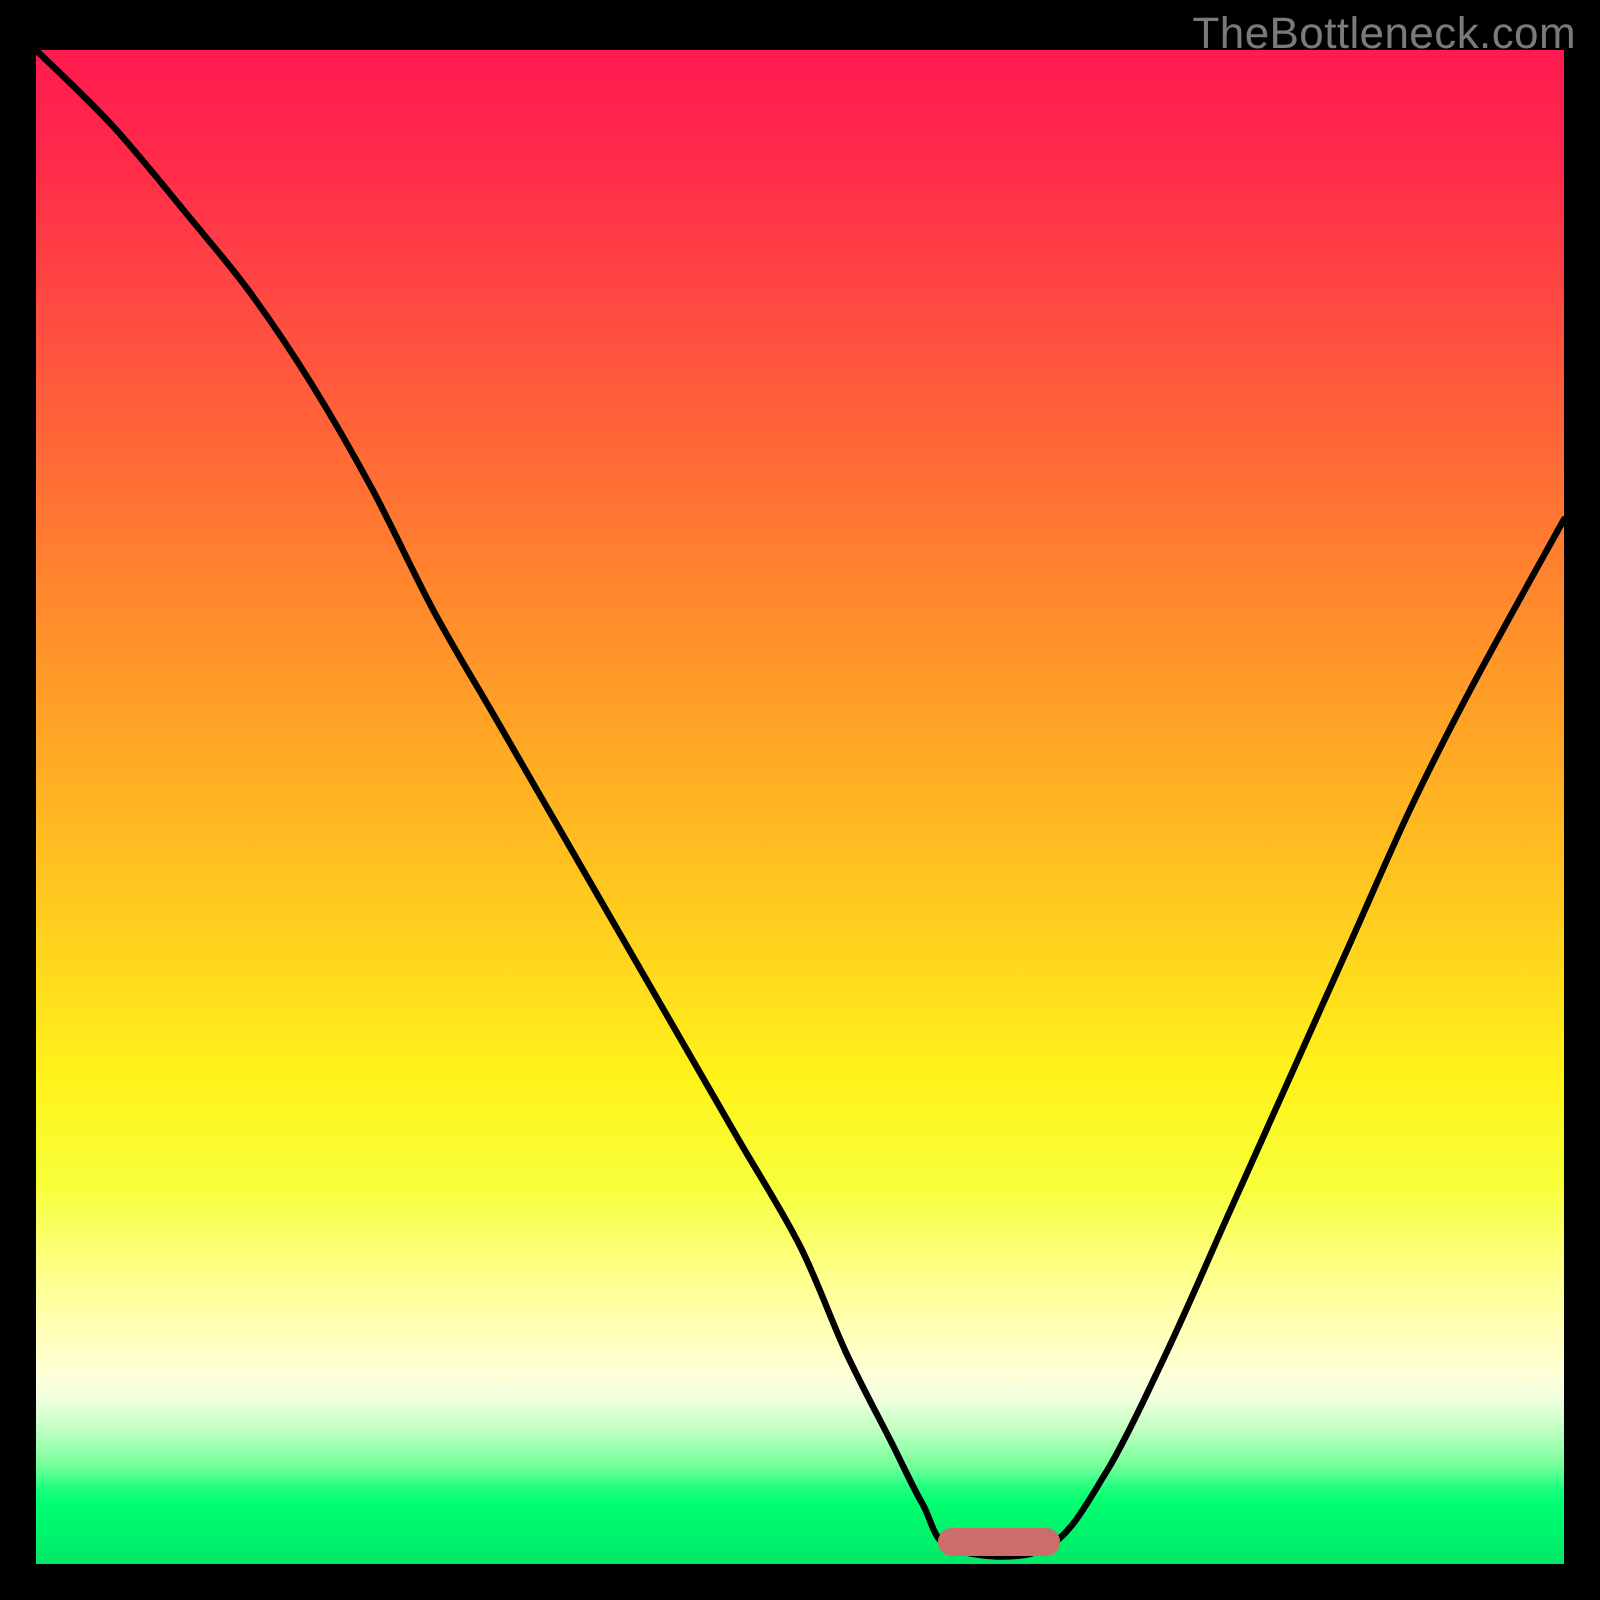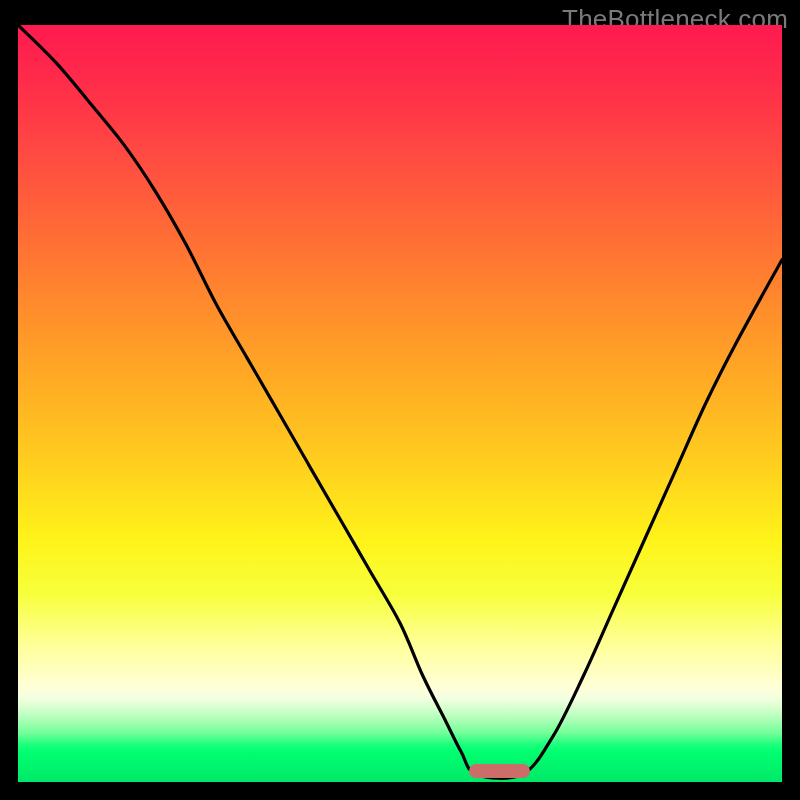--- a/index.html
+++ b/index.html
@@ -45,21 +45,21 @@
       #1fff7d 95%,
       #00ff70 96%,
       #00e868 100%
     );
   }
   .watermark {
     position: absolute;
     top: 4px;
     right: 12px;
     color: #7a7a7a;
-    font-size: 26px;
+    font-size: 22px;
     letter-spacing: 0.2px;
     font-weight: 400;
     user-select: none;
   }
   svg.curve {
     position: absolute;
     left: 0;
     top: 0;
     width: 764px;
     height: 757px;

